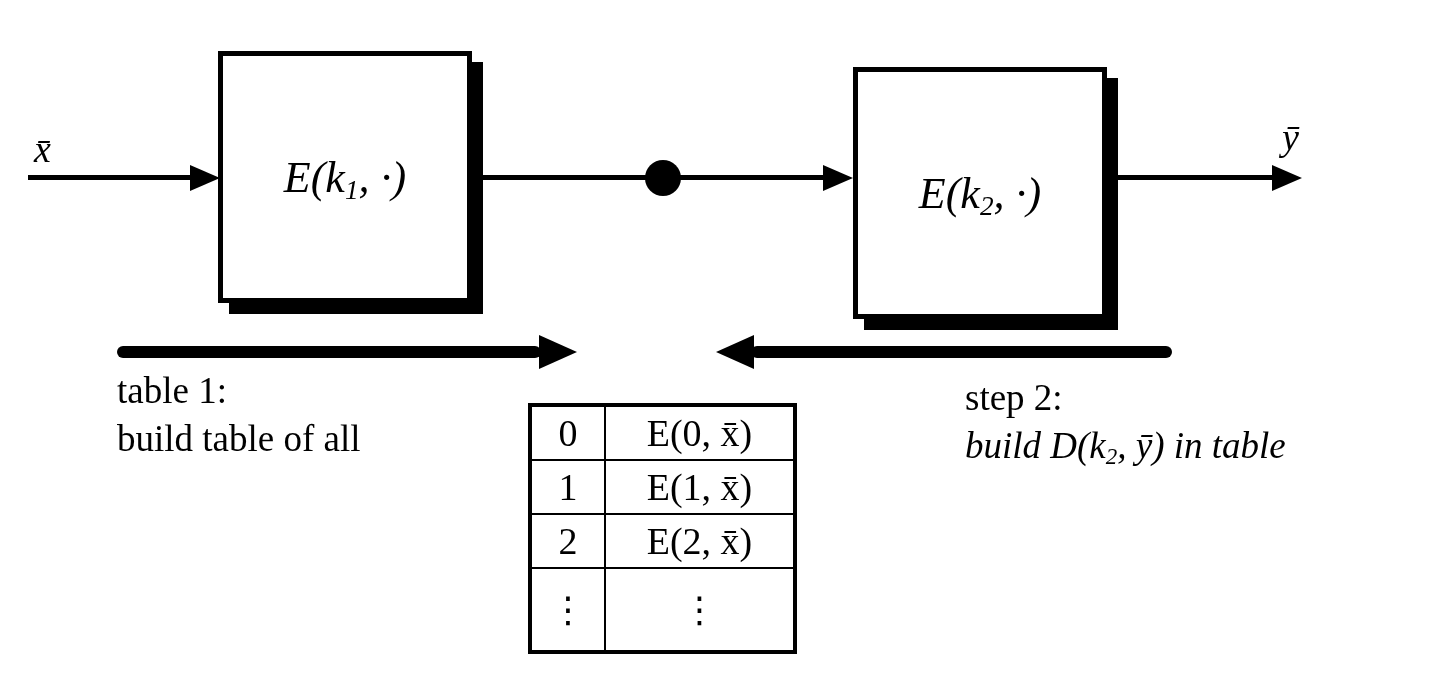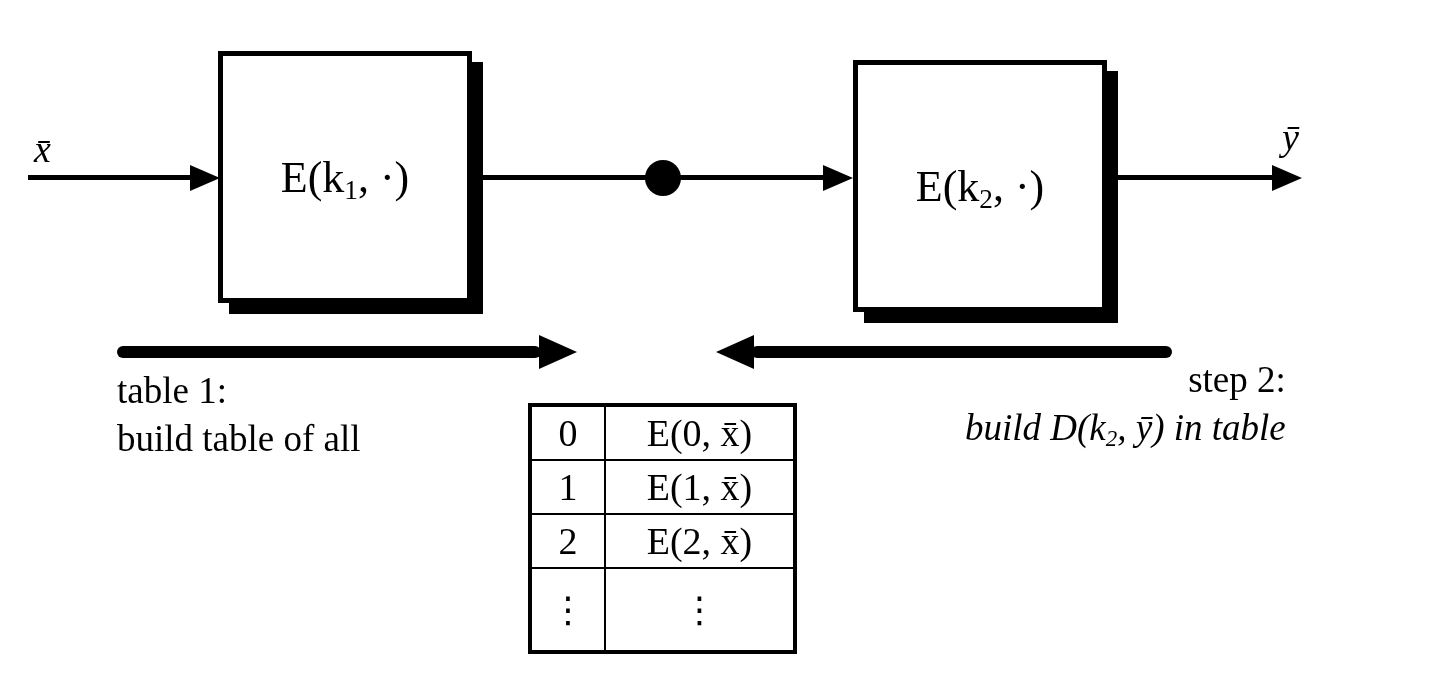--- a/index.html
+++ b/index.html
@@ -37,20 +37,21 @@
     width: 244px;
     height: 242px;
     border: 5px solid #000;
     background: #ffffff;
     box-shadow: 11px 11px 0 0 #000;
     display: flex;
     align-items: center;
     justify-content: center;
   }
   .box-label {
+    font-style: italic;
     font-size: 44px;
     white-space: nowrap;
   }
 
   
   .junction-dot {
     position: absolute;
     width: 36px;
     height: 36px;
     border-radius: 50%;
@@ -145,21 +146,21 @@
   <div class="enc-box" style="left:218px; top:51px;">
     <span class="box-label">
       <span>E(k</span><sub class="sub">1</sub><span>, ·)</span>
     </span>
   </div>
 
   <div class="hline" style="left:472px; top:175px; width:351px;"></div>
   <div class="junction-dot" style="left:645px; top:160px;"></div>
   <div class="arrowhead-right" style="left:823px; top:165px;"></div>
 
-  <div class="enc-box" style="left:853px; top:60px;">
+  <div class="enc-box" style="left:853px; top:67px;">
     <span class="box-label">
       <span>E(k</span><sub class="sub">2</sub><span>, ·)</span>
     </span>
   </div>
 
   <div class="hline" style="left:1107px; top:175px; width:165px;"></div>
   <div class="arrowhead-right" style="left:1272px; top:165px;"></div>
 
   <div class="io-label" style="left:1282px; top:118px;">ȳ</div>
 
@@ -167,21 +168,21 @@
   <div class="thick-head-right" style="left:539px; top:335px;"></div>
 
   <div class="thick-head-left" style="left:716px; top:335px;"></div>
   <div class="thick-shaft" style="left:751px; top:346px; width:421px;"></div>
 
   <div class="step-text" style="left:117px; top:367px;">
     <div>table 1:</div>
     <div>build table of all</div>
   </div>
 
-  <div class="step-text" style="left:965px; top:356px;text-align:right;">
+  <div class="step-text" style="left:965px; top:374px;">
     <div>step 2:</div>
     <div>
       <span class="math">build D(k</span><sub class="sub math">2</sub><span class="math">, ȳ) in table</span>
     </div>
   </div>
 
   <div class="lookup-table">
     <div class="lt-cell">0</div>
     <div class="lt-cell last-col lt-value">E(0, x̄)</div>
 

